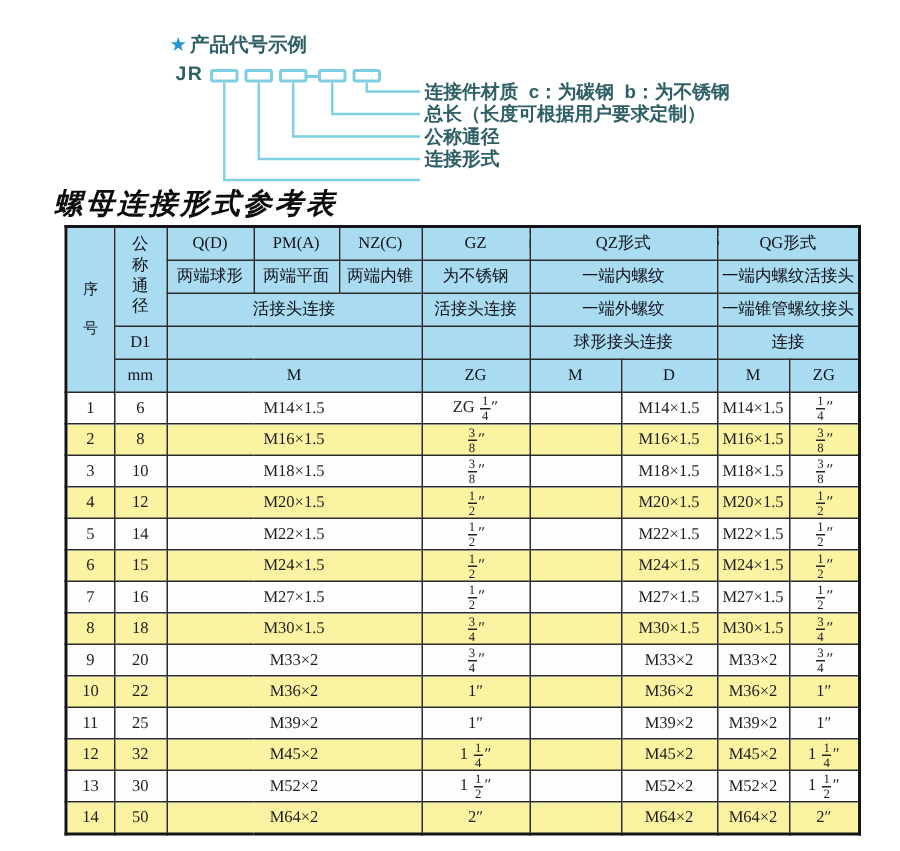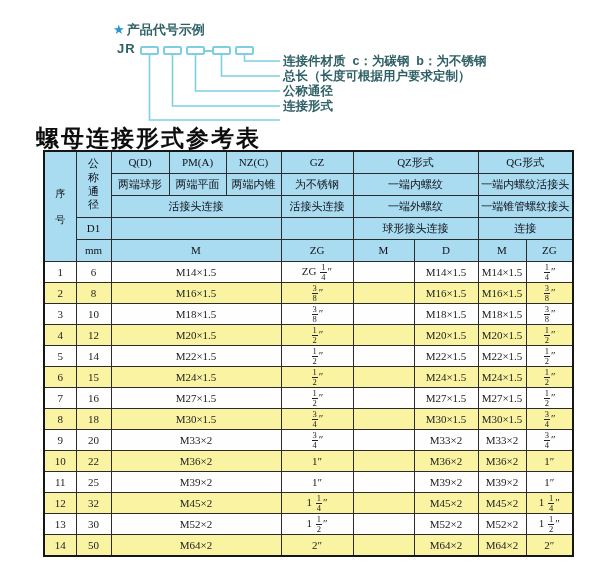--- a/index.html
+++ b/index.html
@@ -15,22 +15,22 @@
   .code-prefix{position:absolute;left:117px;top:41px;font-size:13px;font-weight:700;color:var(--diagram-text);letter-spacing:1px;}
   .seg-box{position:absolute;top:46px;width:19px;height:9px;box-sizing:border-box;
     border:2px solid var(--line-cyan);border-radius:2px;background:#fff;}
   .code-dash{position:absolute;top:50px;width:8px;height:0;border-top:2px solid var(--line-cyan);}
   svg.connectors{position:absolute;left:0;top:0;width:600px;height:150px;}
   svg.connectors polyline{fill:none;stroke:var(--line-cyan);stroke-width:1.6;}
   .dlabel{position:absolute;left:283px;font-size:12.5px;font-weight:700;color:var(--diagram-text);white-space:pre;line-height:13px;}
   .dl1{top:55px;} .dl2{top:70px;} .dl3{top:85px;} .dl4{top:100px;} .dl5{top:114px;margin-top:40px;}
 
   
-  .tbl-title{position:absolute;left:36px;top:123px;font-size:23px;font-weight:700;color:#0d0d0d;
-    font-family:"DejaVu Serif","Liberation Serif",serif;letter-spacing:2px;}
+  .tbl-title{position:absolute;left:36px;top:123px;font-size:19px;font-weight:700;color:#0d0d0d;
+    font-family:"DejaVu Serif","Liberation Serif",serif;letter-spacing:2px;font-style:italic;}
 
   
   .tbl-wrap{position:absolute;left:43px;top:150px;}
   table{border-collapse:collapse;table-layout:fixed;border:2px solid var(--border-dark);}
   th,td{border:1px solid #2b2b2b;text-align:center;vertical-align:middle;padding:0;overflow:hidden;}
   thead th{
     background:var(--header-bg);font-weight:400;font-size:11px;height:21px;line-height:1.1;
     color:#101018;font-family:"Liberation Serif","DejaVu Serif",serif;
   }
   td{

